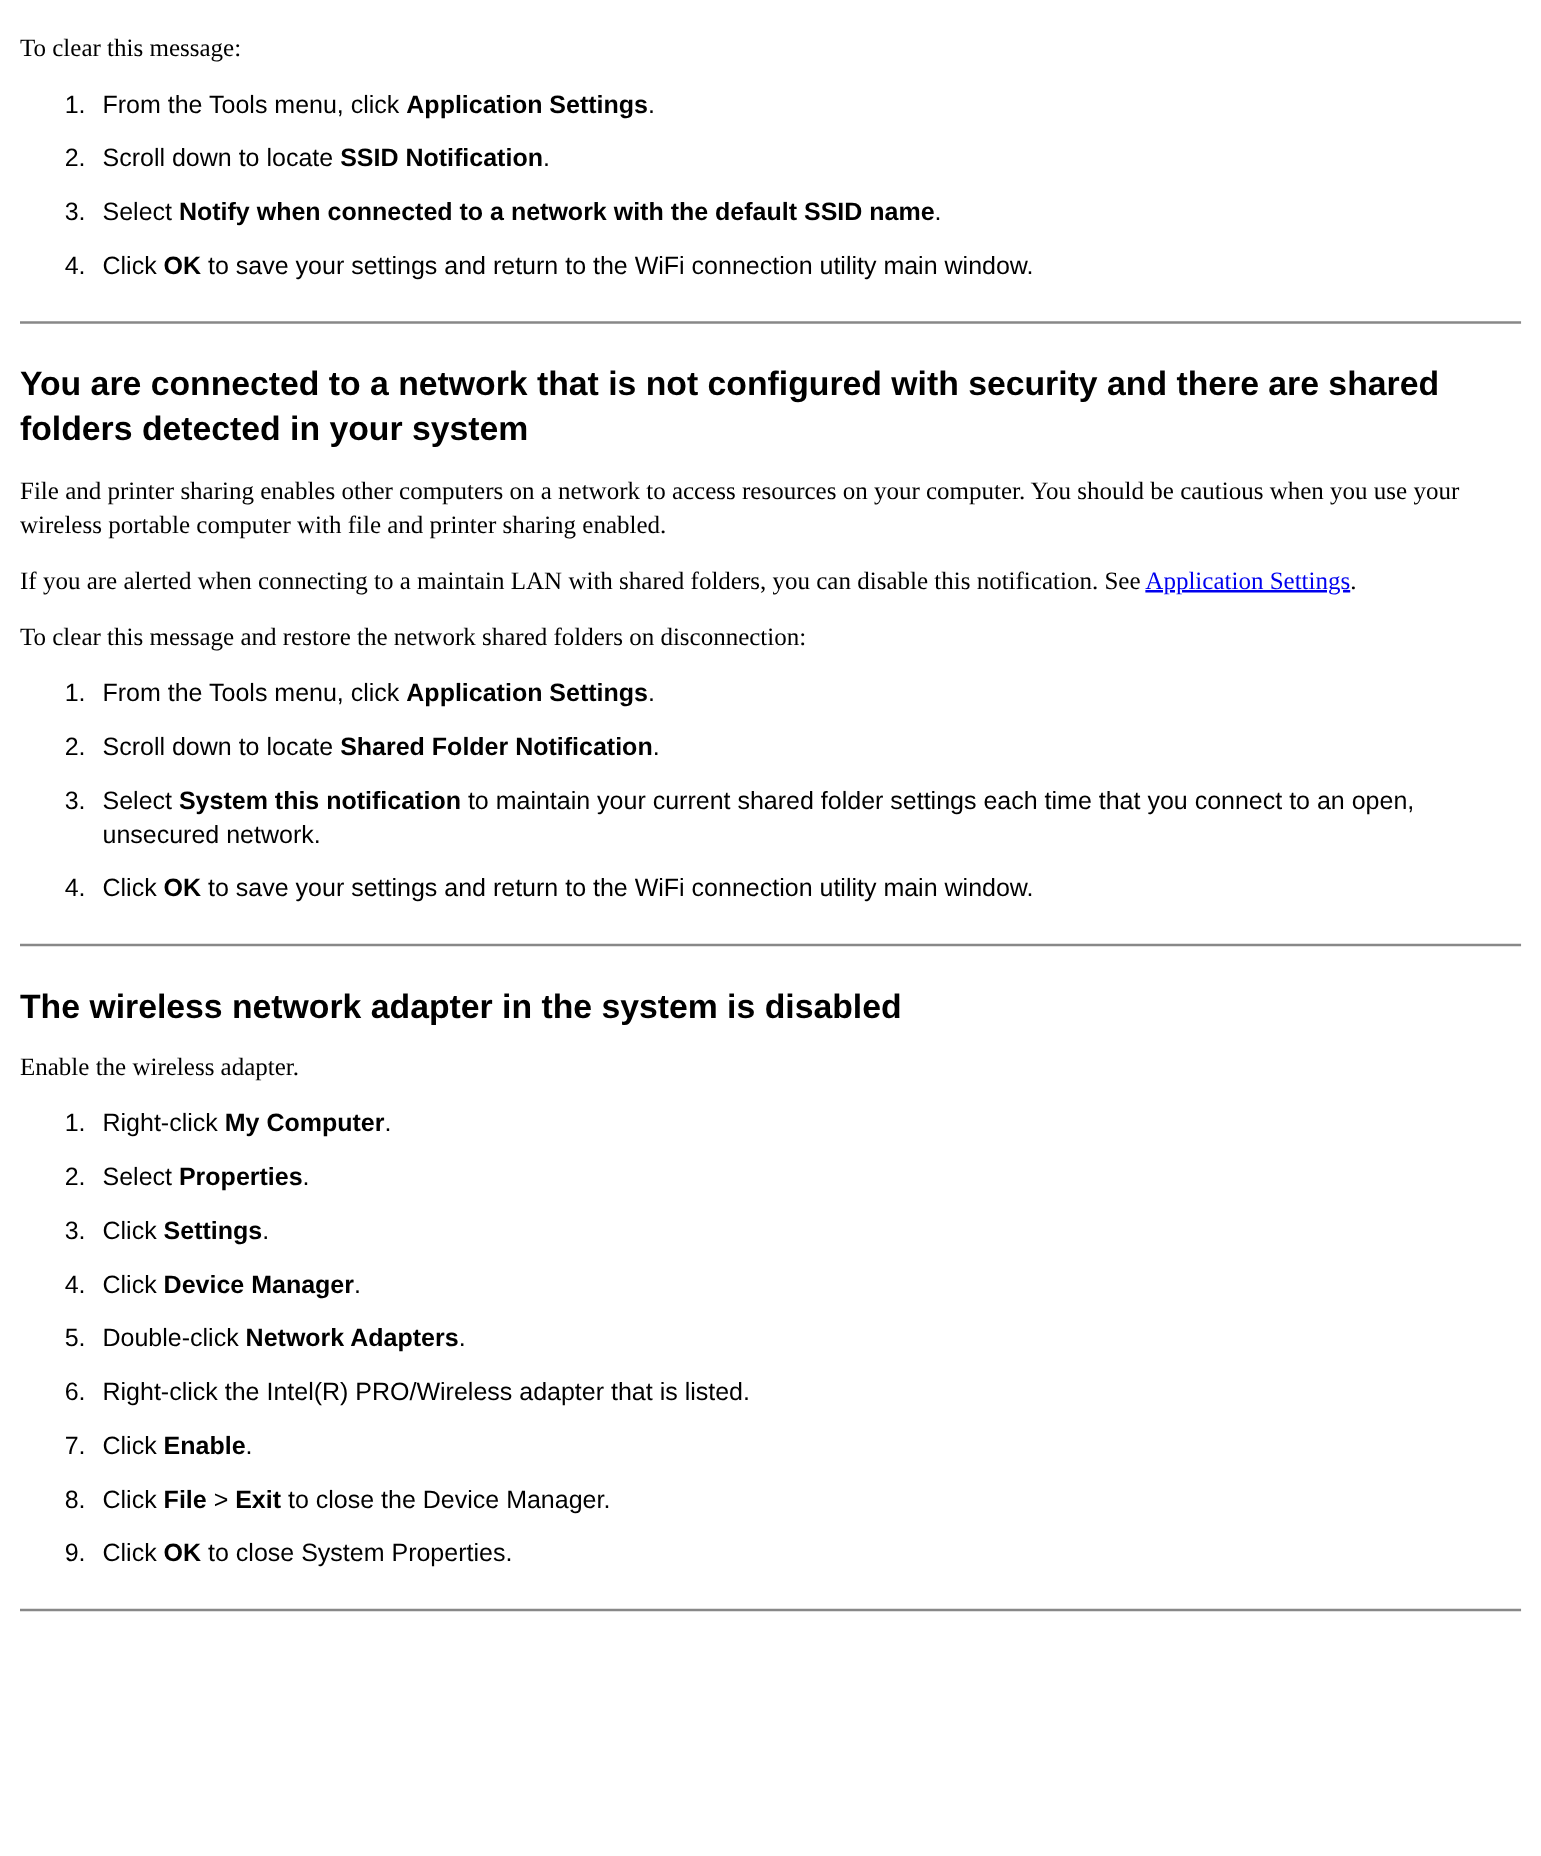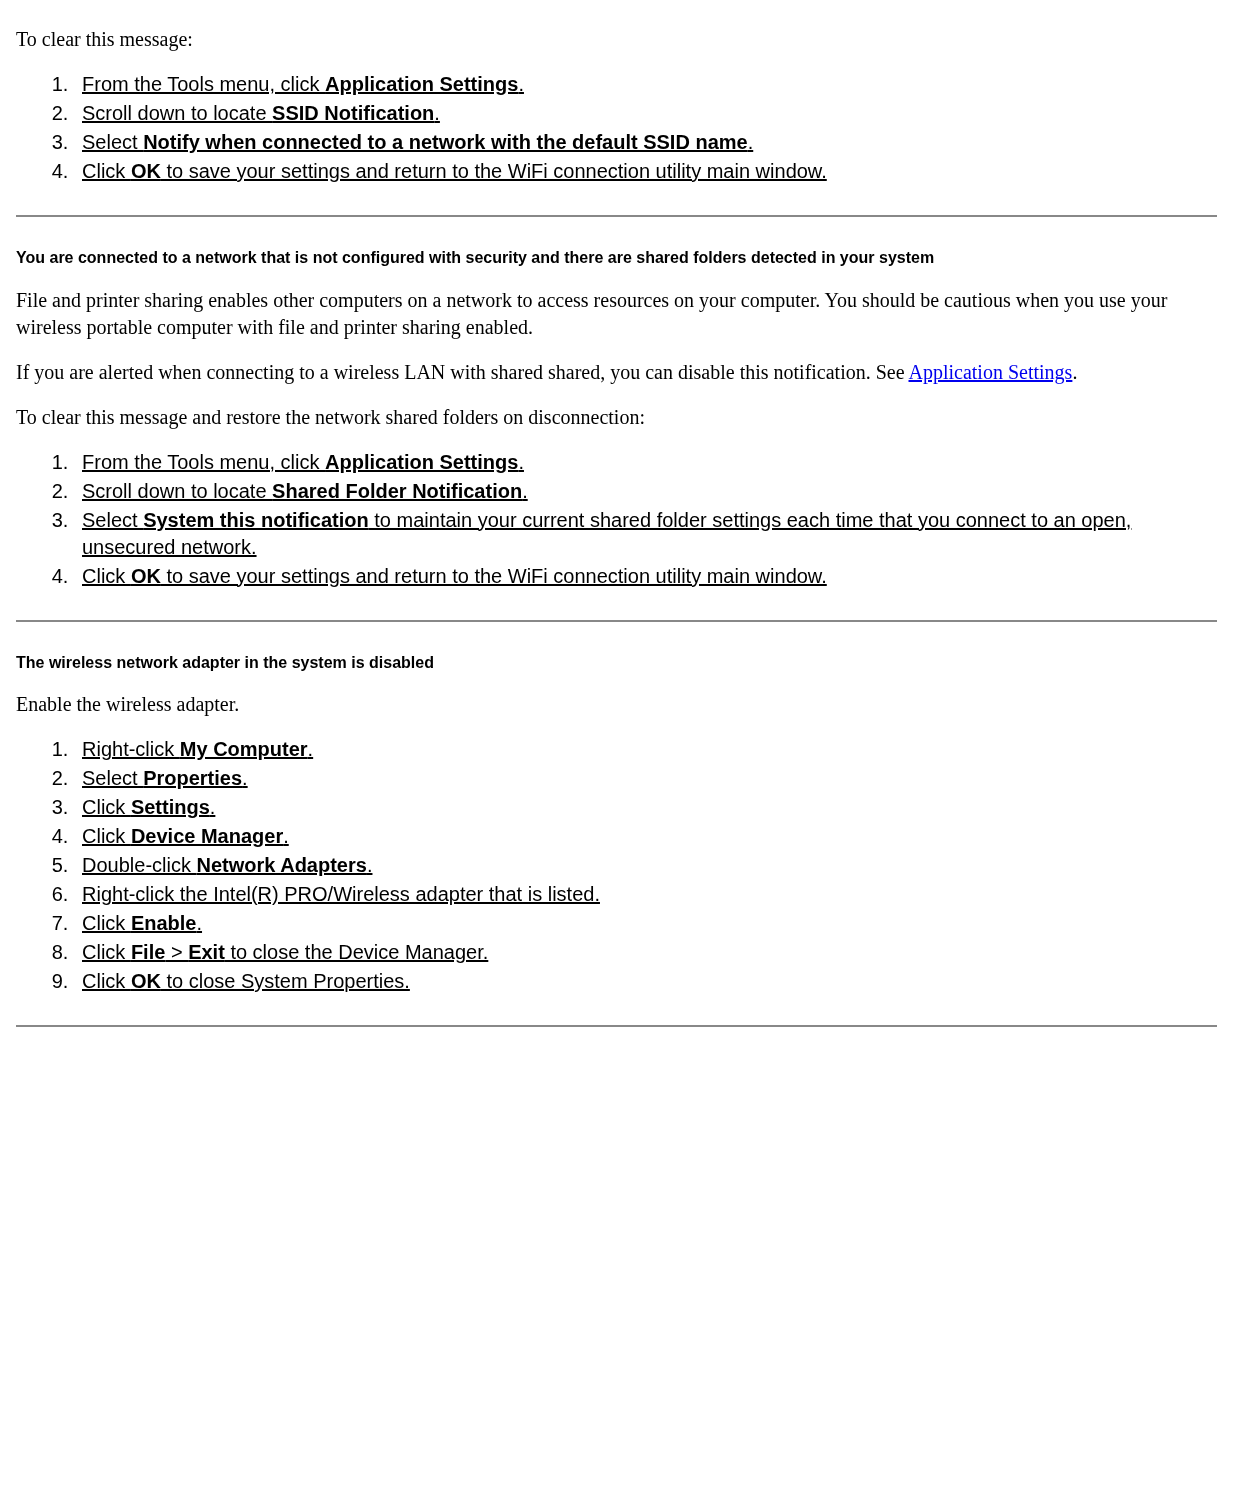--- a/index.html
+++ b/index.html
@@ -6,32 +6,31 @@
       font-family: Verdana, Geneva, sans-serif;
       font-size: 20px;
       line-height: 1.35;
       margin: 8px 16px;
       color: #000;
       background: #fff;
     }
     p { margin: 18px 0; font-family: Liberation Serif, serif; }
     h3 {
       font-family: Verdana, Geneva, sans-serif;
-      font-size: 16px;
+      font-size: 27px;
       font-weight: bold;
       margin: 14px 0 18px 0;
     }
     ol {
       margin: 18px 0 18px 0;
       padding-left: 58px;
     }
     ol li {
-      margin: 2px 0;
+      margin: 16px 0;
       padding-left: 8px;
-      text-decoration: underline;
     }
     b { font-weight: bold; }
     a {
       color: #0000EE;
       text-decoration: underline;
     }
     hr {
       border: none;
       border-top: 2px solid #888;
       margin: 30px 0;
@@ -48,21 +47,21 @@
   <li><span>Select </span><b>Notify when connected to a network with the default SSID name</b><span>.</span></li>
   <li><span>Click </span><b>OK</b><span> to save your settings and return to the WiFi connection utility main window.</span></li>
 </ol>
 
 <hr>
 
 <h3>You are connected to a network that is not configured with security and there are shared folders detected in your system</h3>
 
 <p>File and printer sharing enables other computers on a network to access resources on your computer. You should be cautious when you use your wireless portable computer with file and printer sharing enabled.</p>
 
-<p><span>If you are alerted when connecting to a wireless LAN with shared shared, you can disable this notification. See </span><a href="#">Application Settings</a><span>.</span></p>
+<p><span>If you are alerted when connecting to a maintain LAN with shared folders, you can disable this notification. See </span><a href="#">Application Settings</a><span>.</span></p>
 
 <p>To clear this message and restore the network shared folders on disconnection:</p>
 
 <ol>
   <li><span>From the Tools menu, click </span><b>Application Settings</b><span>.</span></li>
   <li><span>Scroll down to locate </span><b>Shared Folder Notification</b><span>.</span></li>
   <li><span>Select </span><b>System this notification</b><span> to maintain your current shared folder settings each time that you connect to an open, unsecured network.</span></li>
   <li><span>Click </span><b>OK</b><span> to save your settings and return to the WiFi connection utility main window.</span></li>
 </ol>
 

